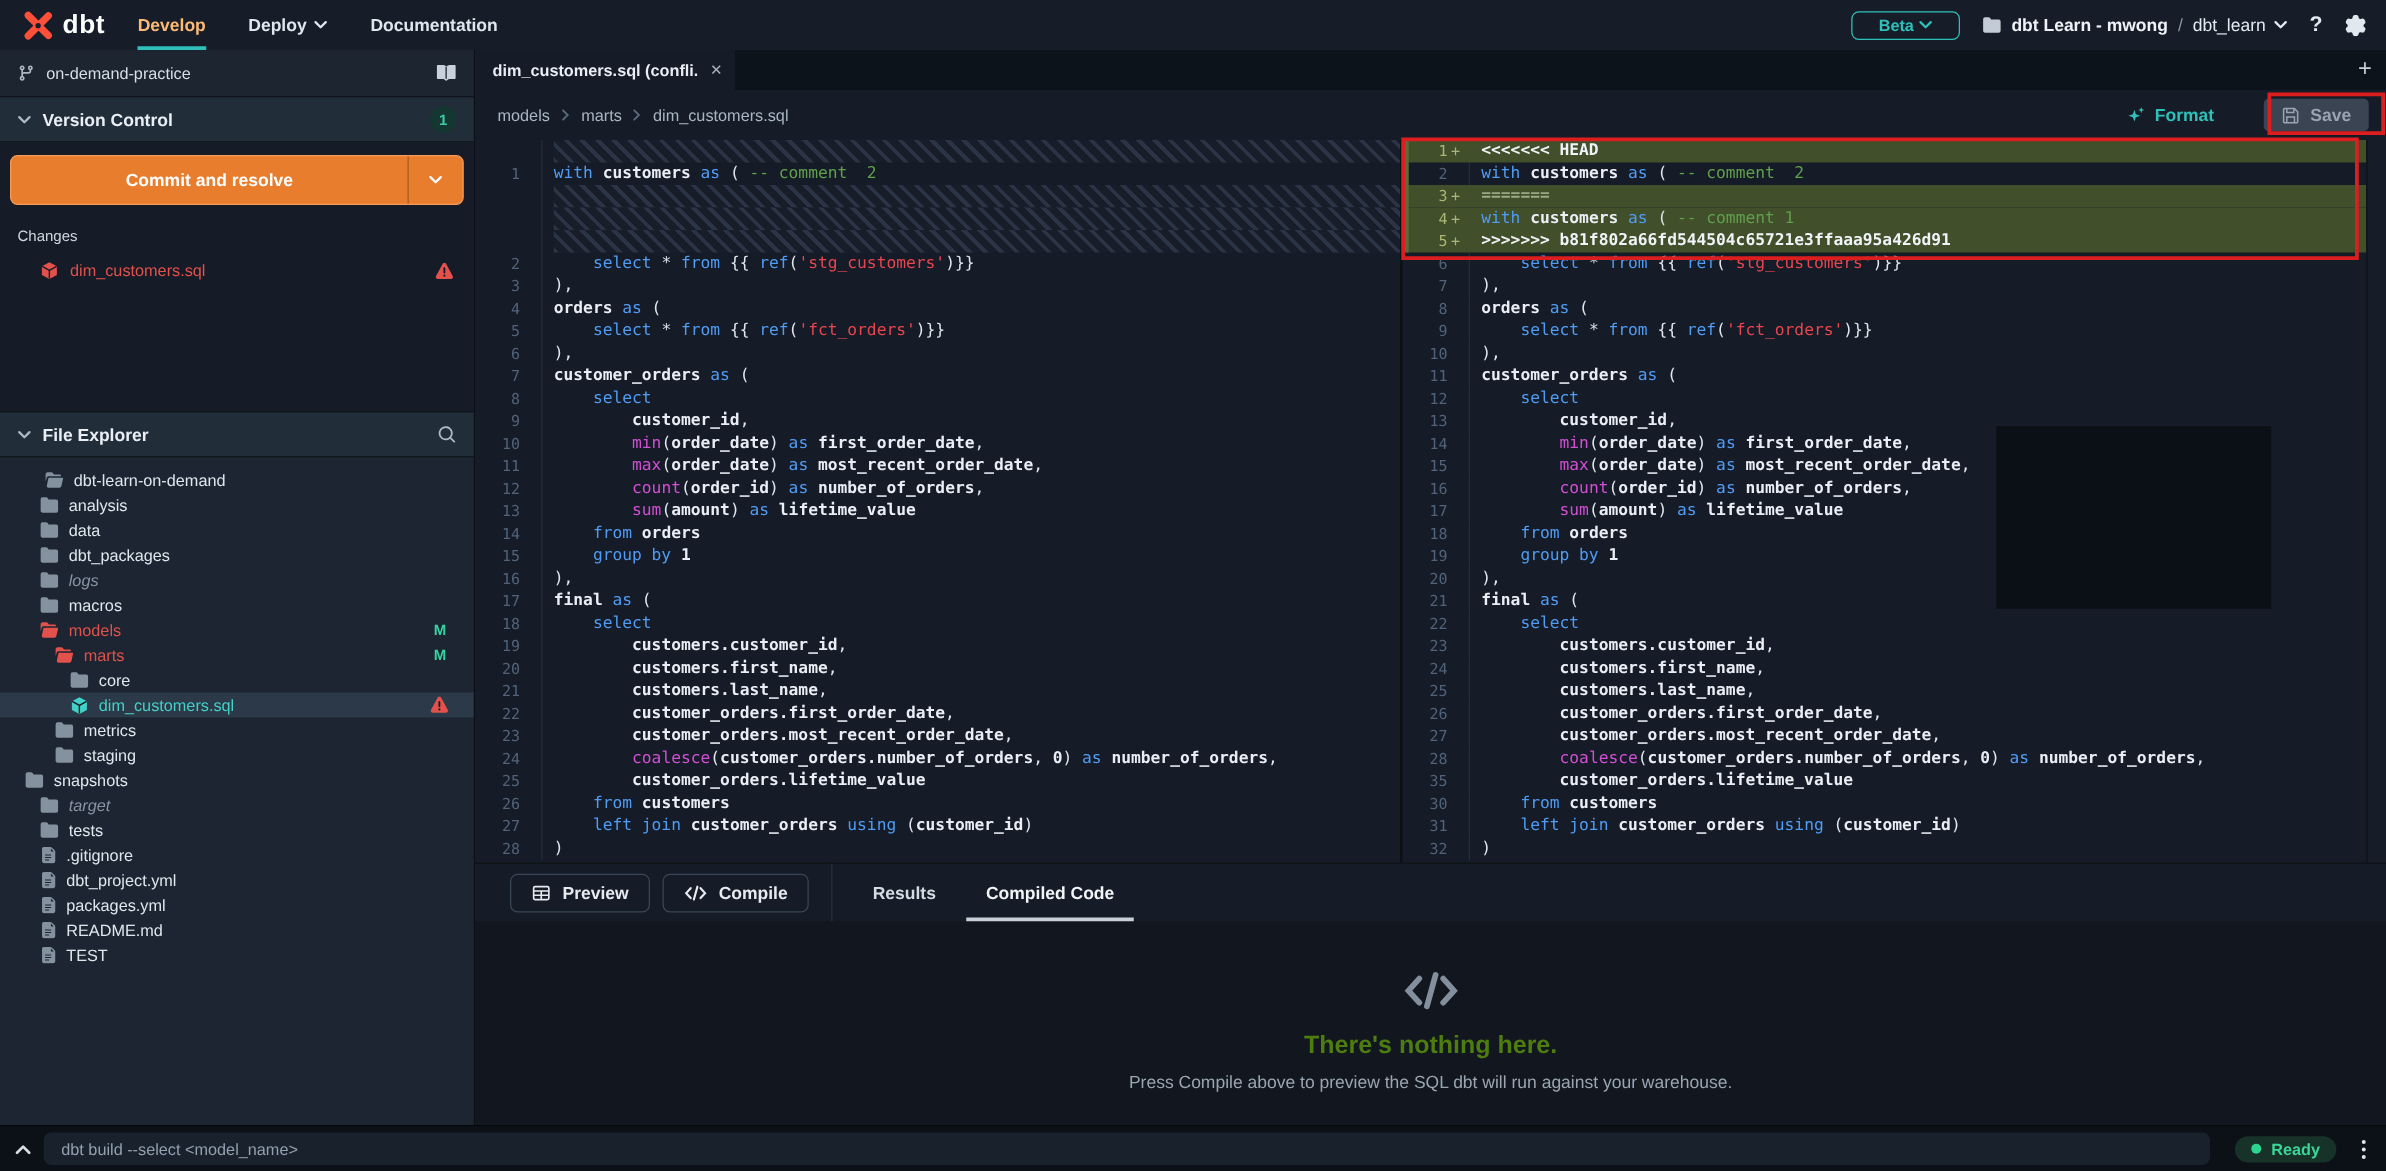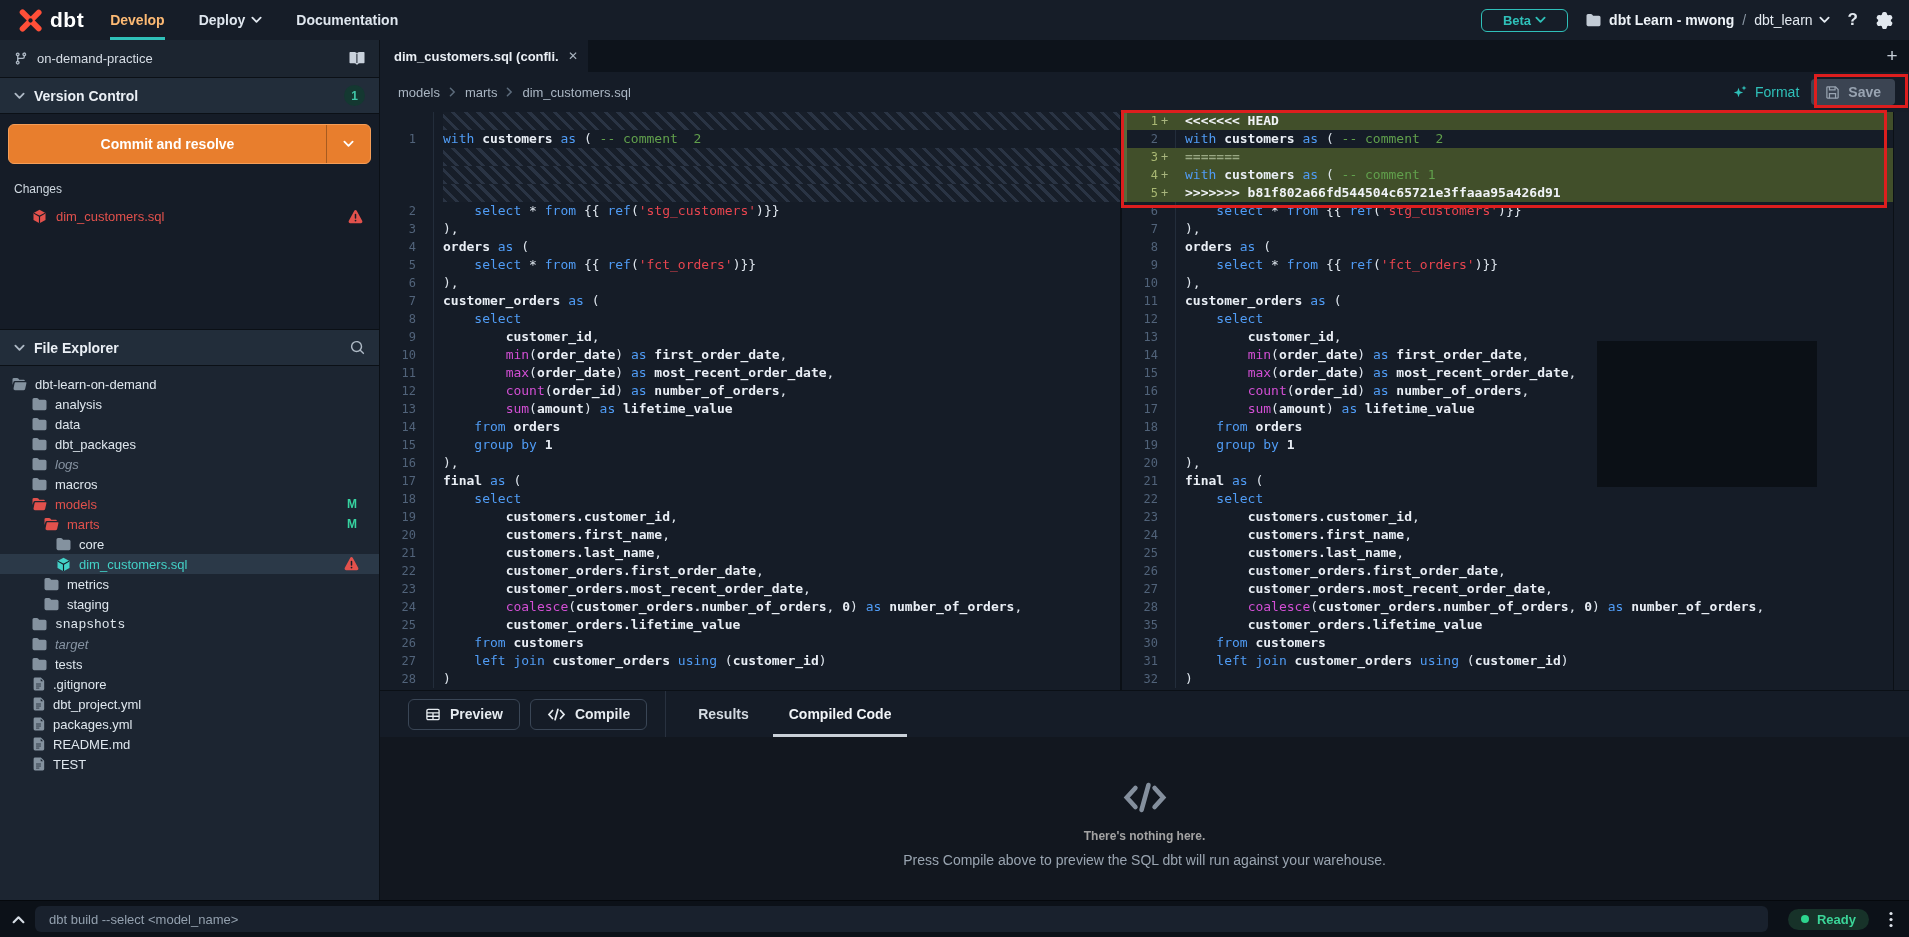--- a/index.html
+++ b/index.html
@@ -66,21 +66,21 @@
   .tabbar { height:32px; background:#0d131b; display:flex; align-items:stretch; flex:none; }
   .tab { width:208px; background:#151c27; display:flex; align-items:center; gap:10px; padding:0 10px 0 14px; cursor:pointer; }
   .tab-title { font-size:13px; font-weight:600; color:#eaeff5; white-space:nowrap; overflow:hidden; }
   .tab-close { margin-left:auto; color:#aab4bf; font-size:12px; cursor:pointer; }
   .tab-plus { margin-left:auto; width:34px; display:flex; align-items:center; justify-content:center; color:#c6cfd8; font-size:19px; cursor:pointer; }
   .toolbar { height:40px; background:#151c27; display:flex; align-items:center; padding:0 14px 0 18px; flex:none; }
   .breadcrumb { display:flex; align-items:center; gap:9px; font-size:13px; color:#aab6c3; }
   .breadcrumb .bc-sep { color:#5c6b7b; display:flex; }
   .bc-item { cursor:pointer; }
   .toolbar .spacer { flex:1; }
-  .format-btn { display:flex; align-items:flex-start; gap:7px; color:#2fc0b9; font-size:14px; font-weight:400; cursor:pointer; margin-right:12px; }
+  .format-btn { display:flex; align-items:flex-start; gap:7px; color:#2fc0b9; font-size:14px; font-weight:700; cursor:pointer; margin-right:40px; }
   .save-btn { display:flex; align-items:center; gap:8px; background:#3b4452; color:#99a4b2; font-size:14px; font-weight:600; border-radius:4px; padding:5px 14px; cursor:pointer; }
 
   
   .code-area { flex:1; display:flex; min-height:0; background:#151c27; position:relative; }
   .pane { height:100%; overflow:hidden; position:relative; }
   .pane.left { width:740px; flex:none; }
   .pane.right { flex:1; border-left:2px solid #0b1016; }
   .scroll-strip { width:16px; flex:none; border-left:1px solid #0b1016; background:#161d28; cursor:pointer; }
   .code-row { height:18px; display:flex; align-items:center; }
   .gut { display:flex; flex:none; align-items:center; border-right:1px solid #232d3b; padding-right:4px; margin-right:9px; height:100%; }
@@ -105,21 +105,21 @@
   
   .bottom-panel { height:210px; flex:none; background:#12171f; border-top:1px solid #0b1016; display:flex; flex-direction:column; }
   .bp-row { height:46px; background:#151c27; display:flex; align-items:center; padding-left:28px; flex:none; }
   .bp-btn { display:flex; align-items:center; gap:9px; height:31px; padding:0 16px; border:1px solid #3a4656; border-radius:6px; color:#e6ebf0; font-size:14px; font-weight:600; cursor:pointer; margin-right:10px; background:transparent; }
   .bp-divider { width:1px; height:46px; background:#28313f; margin:0 16px 0 8px; }
   .bp-tabs { display:flex; align-items:stretch; height:100%; gap:8px; }
   .bp-tab { display:flex; align-items:center; padding:0 16px; font-size:14px; font-weight:600; color:#d4dbe2; cursor:pointer; border-bottom:3px solid transparent; padding-top:3px; }
   .bp-tab.active { color:#f2f5f8; border-bottom-color:#c9d0d8; }
   .bp-empty { flex:1; display:flex; flex-direction:column; align-items:center; justify-content:center; padding-top:12px; }
   .bp-empty .code-ic { color:#848f9d; }
-  .bp-empty-title { margin-top:12px; font-size:12px; font-weight:700; color:#a3a3a3;text-align:center; }
+  .bp-empty-title { margin-top:12px; font-size:20px; font-weight:700; color:#4d7c0f;text-align:center; }
   .bp-empty-sub { margin-top:9px; font-size:14px; color:#9aa5b1; }
 
   
   .command-bar { height:37px; flex:none; background:#0c1118; border-top:1px solid #05080c; display:flex; align-items:center; padding:0 12px; gap:10px; }
   .cb-caret { color:#d6dde5; display:flex; cursor:pointer; }
   .cb-input { flex:1; height:26px; background:#19212d; border:none; border-radius:6px; color:#c3ccd7; font-size:13px; font-family:"Liberation Sans",sans-serif; padding:0 14px; outline:none; }
   .cb-input::placeholder { color:#93a0ae; }
   .status-pill { display:flex; align-items:center; gap:8px; background:#173229; border-radius:12px; padding:3px 13px; margin-left:10px; }
   .status-dot { width:8px; height:8px; border-radius:50%; background:#2dd48e; }
   .status-text { color:#3bd598; font-size:13px; font-weight:600; }
@@ -271,21 +271,21 @@
         <span class="sec-title">File Explorer</span>
         <span class="spacer"></span>
         <span class="search-ic">
             <svg width="15" height="15" viewBox="0 0 16 16">
               <path fill="currentColor" d="M10.68 11.74a6 6 0 1 1 1.06-1.06l3.04 3.04a.75.75 0 1 1-1.06 1.06ZM11.5 7a4.5 4.5 0 1 0-9 0 4.5 4.5 0 0 0 9 0Z"></path>
             </svg>
           </span>
       </div>
 
       <div class="fe-tree" id="file-tree">
-          <div class="tree-row" style="padding-left: 12px;">
+          <div class="tree-row" style="padding-left: 36px;">
             <span class="ticon">
               <svg width="15" height="14" viewBox="0 0 16 16">
                 <path fill="currentColor" d="M.513 1.513A1.75 1.75 0 0 1 1.75 1h3.5c.55 0 1.07.26 1.4.7l.9 1.2a.25.25 0 0 0 .2.1H13a1 1 0 0 1 1 1v.5H2.75a1.75 1.75 0 0 0-1.68 1.26L0 9.24V2.75c0-.46.184-.909.513-1.237Z"></path>
                 <path fill="currentColor" d="M1.198 12.828 2.51 6.47A.75.75 0 0 1 3.235 6h11.98a.75.75 0 0 1 .727.94l-1.44 6.39A1.75 1.75 0 0 1 12.79 15H2.75a1.75 1.75 0 0 1-1.552-2.172Z"></path>
               </svg>
             </span>
             <span class="tlabel">dbt-learn-on-demand</span>
           </div>
           <div class="tree-row" style="padding-left: 32px;">
             <span class="ticon">
@@ -380,21 +380,21 @@
             <span class="tlabel">metrics</span>
           </div>
           <div class="tree-row" style="padding-left: 44px;">
             <span class="ticon">
               <svg width="15" height="14" viewBox="0 0 16 16">
                 <path fill="currentColor" d="M1.75 1A1.75 1.75 0 0 0 0 2.75v10.5C0 14.216.784 15 1.75 15h12.5A1.75 1.75 0 0 0 16 13.25v-8.5A1.75 1.75 0 0 0 14.25 3H7.5a.25.25 0 0 1-.2-.1l-.9-1.2C6.07 1.26 5.55 1 5 1Z"></path>
               </svg>
             </span>
             <span class="tlabel">staging</span>
           </div>
-          <div class="tree-row" style="padding-left: 32px; font-family: Liberation Mono, monospace;">
+          <div class="tree-row" style="padding-left: 20px;">
             <span class="ticon">
               <svg width="15" height="14" viewBox="0 0 16 16">
                 <path fill="currentColor" d="M1.75 1A1.75 1.75 0 0 0 0 2.75v10.5C0 14.216.784 15 1.75 15h12.5A1.75 1.75 0 0 0 16 13.25v-8.5A1.75 1.75 0 0 0 14.25 3H7.5a.25.25 0 0 1-.2-.1l-.9-1.2C6.07 1.26 5.55 1 5 1Z"></path>
               </svg>
             </span>
             <span class="tlabel">snapshots</span>
           </div>
           <div class="tree-row italic" style="padding-left: 32px;">
             <span class="ticon">
               <svg width="15" height="14" viewBox="0 0 16 16">

